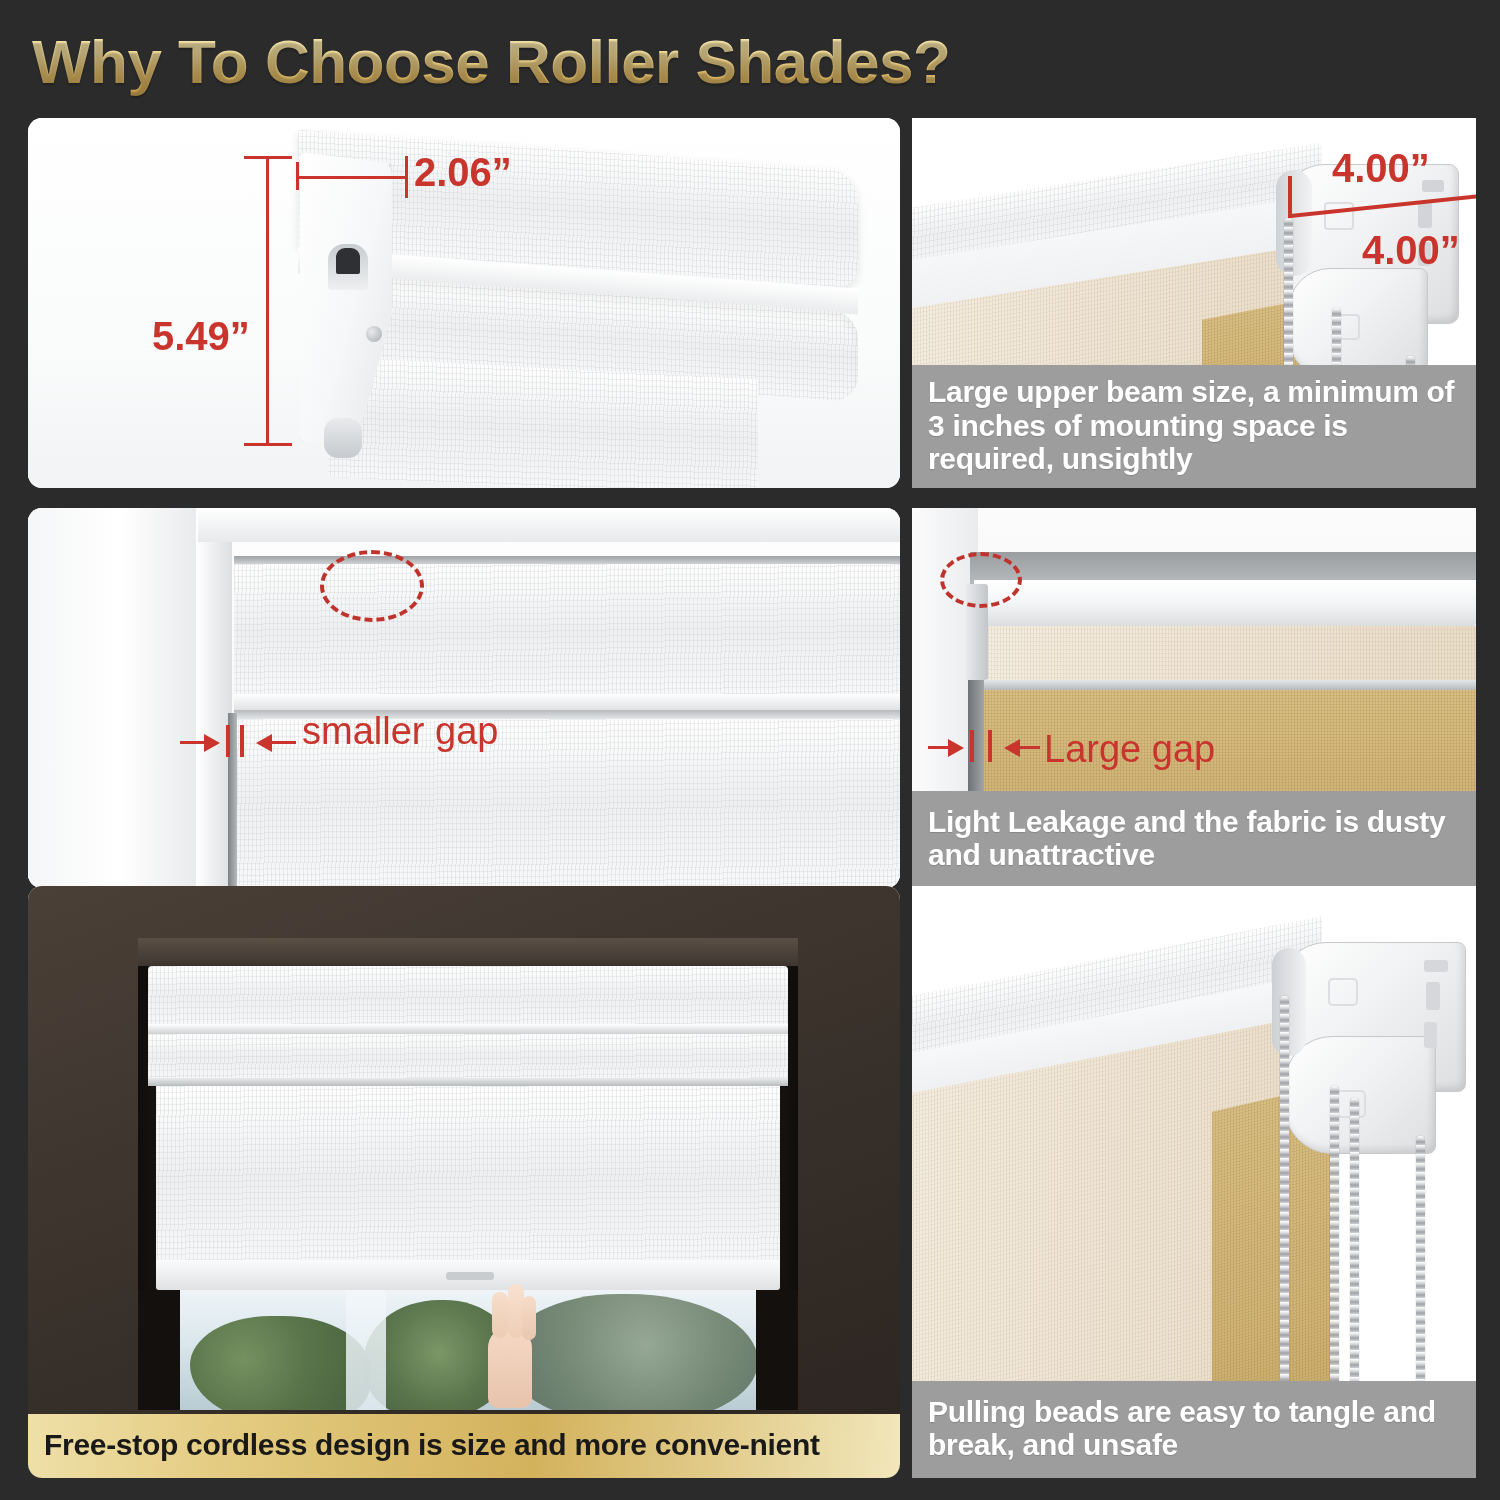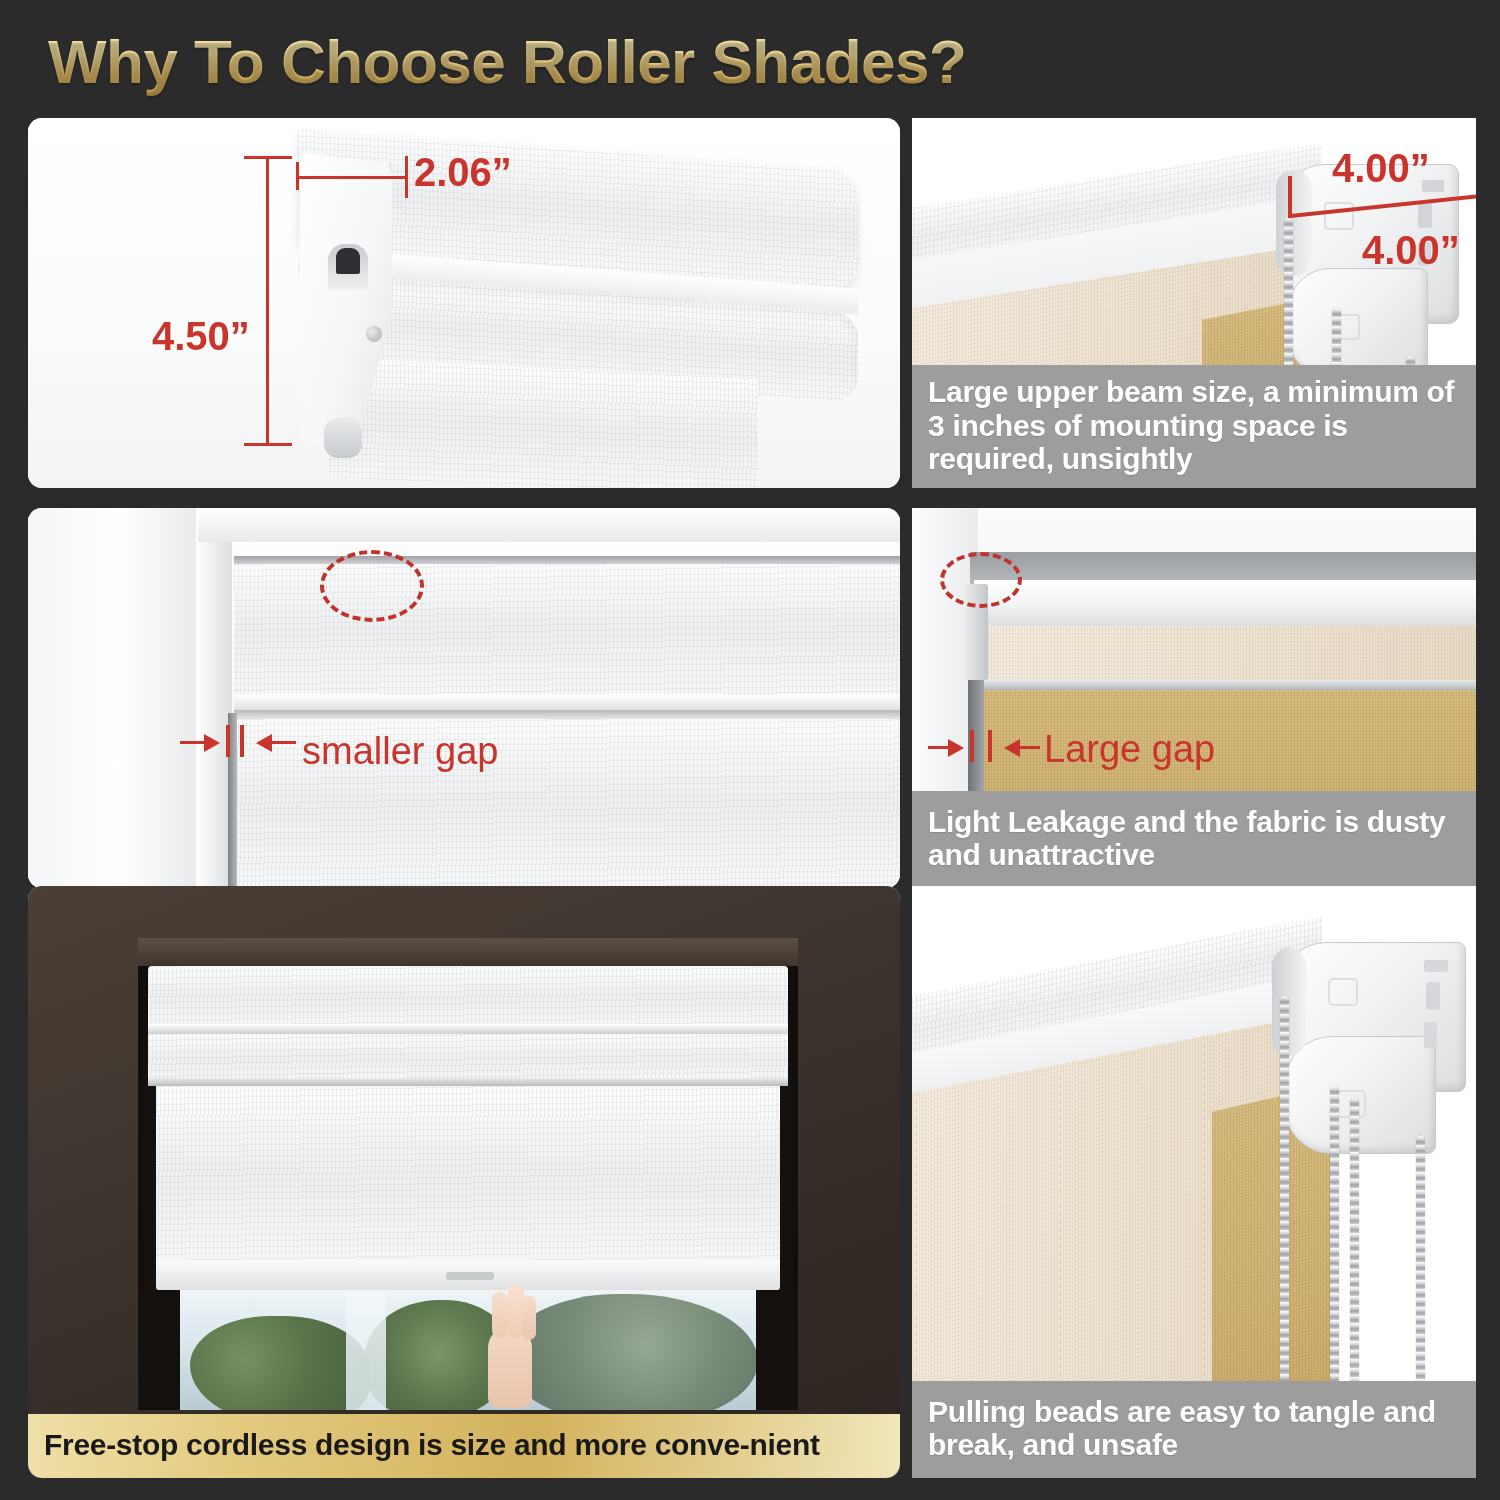--- a/index.html
+++ b/index.html
@@ -27,21 +27,20 @@
     font-size: 62px;
     font-weight: bold;
     letter-spacing: -0.5px;
     background: linear-gradient(180deg, #fbf0c0 0%, #f3dd9a 38%, #dcb765 70%, #c9a14e 100%);
     -webkit-background-clip: text;
     background-clip: text;
     color: transparent;
     -webkit-text-fill-color: transparent;
     text-shadow: 0 2px 2px rgba(0,0,0,0.25);
     white-space: nowrap;
-    margin-left: 16px;
   }
 
   
   .grid {
     position: absolute;
     left: 28px;
     top: 118px;
     width: 1448px;
     height: 1360px;
   }
@@ -224,21 +223,21 @@
         <div style="position:absolute;left:338px;top:208px;width:16px;height:16px;
                     background:radial-gradient(circle at 35% 35%,#e8eaec,#a9acb0);
                     border-radius:50%;"></div>
         <div style="position:absolute;left:296px;top:300px;width:38px;height:40px;
                     background:linear-gradient(180deg,#e9ebed,#c6c9cd);
                     border-radius:14px;"></div>
 
         <div class="dim-line" style="left:238px;top:38px;width:3px;height:290px;"></div>
         <div class="dim-line" style="left:216px;top:38px;width:48px;height:3px;"></div>
         <div class="dim-line" style="left:216px;top:325px;width:48px;height:3px;"></div>
-        <div class="dim-label" style="left:124px;top:196px;font-size:40px;">4.50”</div>
+        <div class="dim-label" style="left:124px;top:196px;font-size:40px;">5.49”</div>
 
         <div class="dim-line" style="left:268px;top:58px;width:112px;height:3px;"></div>
         <div class="dim-line" style="left:268px;top:44px;width:3px;height:28px;"></div>
         <div class="dim-line" style="left:377px;top:38px;width:3px;height:42px;"></div>
         <div class="dim-label" style="left:386px;top:32px;font-size:40px;">2.06”</div>
       </div>
     </div>
 
     <div class="panel col-r row-1">
       <div class="photo">
@@ -308,21 +307,21 @@
                     background:linear-gradient(90deg,#7e8184,#b6b9bc);"></div>
 
         <div class="dashed-ellipse" style="left:292px;top:42px;width:104px;height:72px;"></div>
 
         <div class="arrow-tail" style="left:152px;top:233px;width:26px;"></div>
         <div class="arrow-r" style="left:176px;top:226px;"></div>
         <div class="dim-line" style="left:198px;top:217px;width:4px;height:32px;"></div>
         <div class="dim-line" style="left:212px;top:217px;width:4px;height:32px;"></div>
         <div class="arrow-l" style="left:228px;top:226px;"></div>
         <div class="arrow-tail" style="left:242px;top:233px;width:26px;"></div>
-        <div class="gap-label" style="left:274px;top:222px;font-size:38px;">smaller gap</div>
+        <div class="gap-label" style="left:274px;top:202px;font-size:38px;">smaller gap</div>
       </div>
     </div>
 
     <div class="panel col-r row-2">
       <div class="photo">
         <div style="position:absolute;inset:0;background:linear-gradient(180deg,#fbfbfc,#eceeef);"></div>
 
         <div style="position:absolute;left:0;top:0;width:66px;height:100%;
                     background:linear-gradient(90deg,#fcfcfd,#e9ebec);"></div>
 

